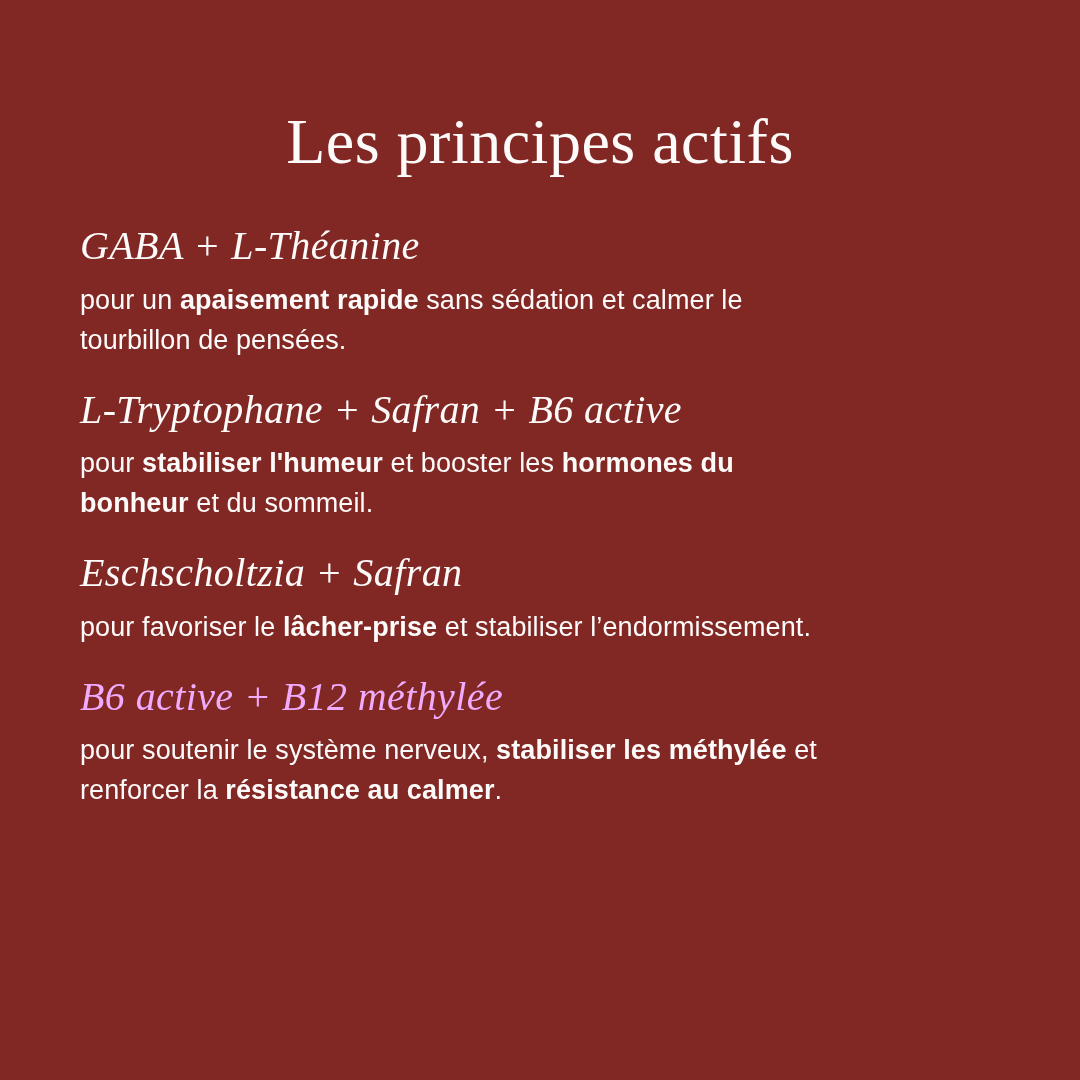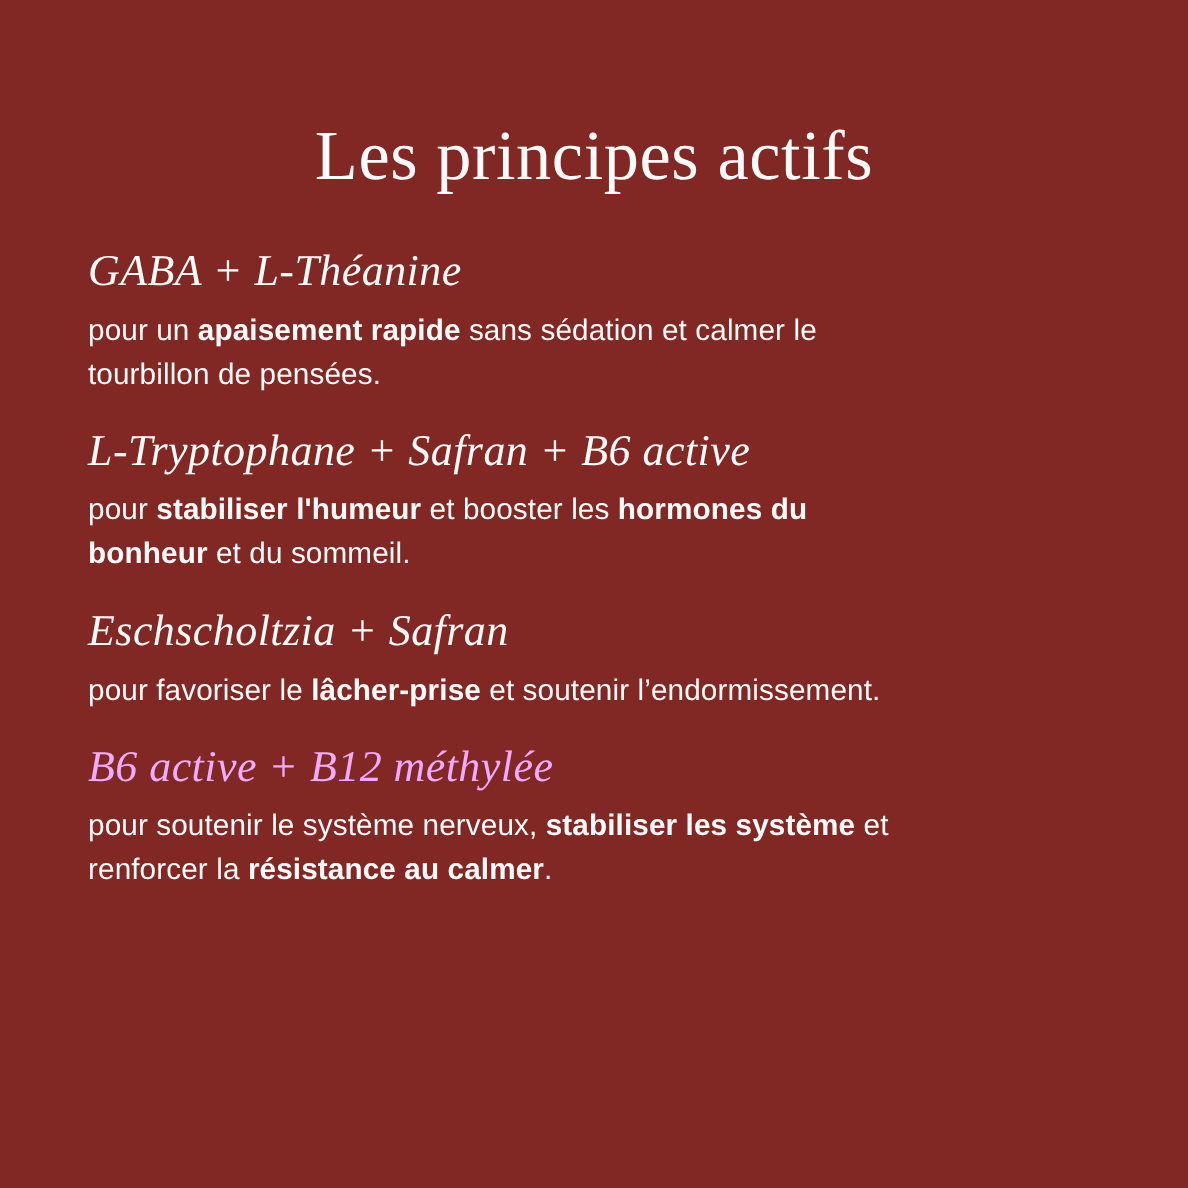--- a/index.html
+++ b/index.html
@@ -108,22 +108,22 @@
       <p class="section-body" style="color: rgb(253, 251, 250); margin-top: 11px;"><span>pour un </span><b>apaisement rapide</b><span> sans sédation et calmer le tourbillon de pensées.</span></p>
     </div>
 
     <div class="section section-2">
       <div class="section-heading" style="color: rgb(253, 251, 250);">L-Tryptophane + Safran + B6 active</div>
       <p class="section-body" style="color: rgb(253, 251, 250);"><span>pour </span><b>stabiliser l'humeur</b><span> et booster les </span><b>hormones du bonheur</b><span> et du sommeil.</span></p>
     </div>
 
     <div class="section section-3">
       <div class="section-heading" style="color: rgb(253, 251, 250);">Eschscholtzia + Safran</div>
-      <p class="section-body" style="color: rgb(253, 251, 250);"><span>pour favoriser le </span><b>lâcher-prise</b><span> et soutenir l’endormissement.</span></p>
+      <p class="section-body" style="color: rgb(253, 251, 250);"><span>pour favoriser le </span><b>lâcher-prise</b><span> et stabiliser l’endormissement.</span></p>
     </div>
 
     <div class="section section-4">
       <div class="section-heading" style="color: #f0abfc;">B6 active + B12 méthylée</div>
-      <p class="section-body" style="color: rgb(253, 251, 250);"><span>pour soutenir le système nerveux, </span><b>stabiliser les système</b><span> et renforcer la </span><b>résistance au calmer</b><span>.</span></p>
+      <p class="section-body" style="color: rgb(253, 251, 250);"><span>pour soutenir le système nerveux, </span><b>stabiliser les méthylée</b><span> et renforcer la </span><b>résistance au calmer</b><span>.</span></p>
     </div>
 
   </div>
 </div>
 
 </body></html>

